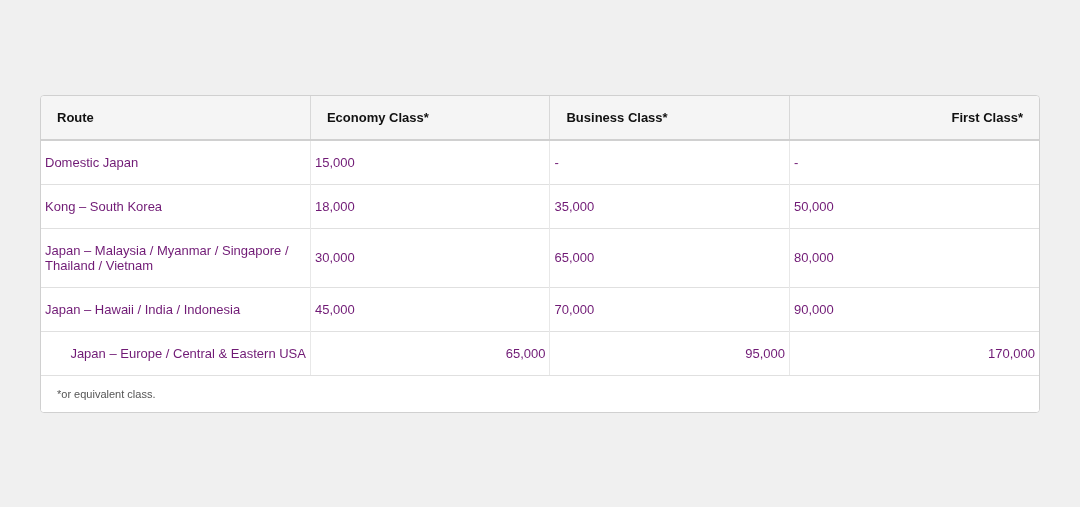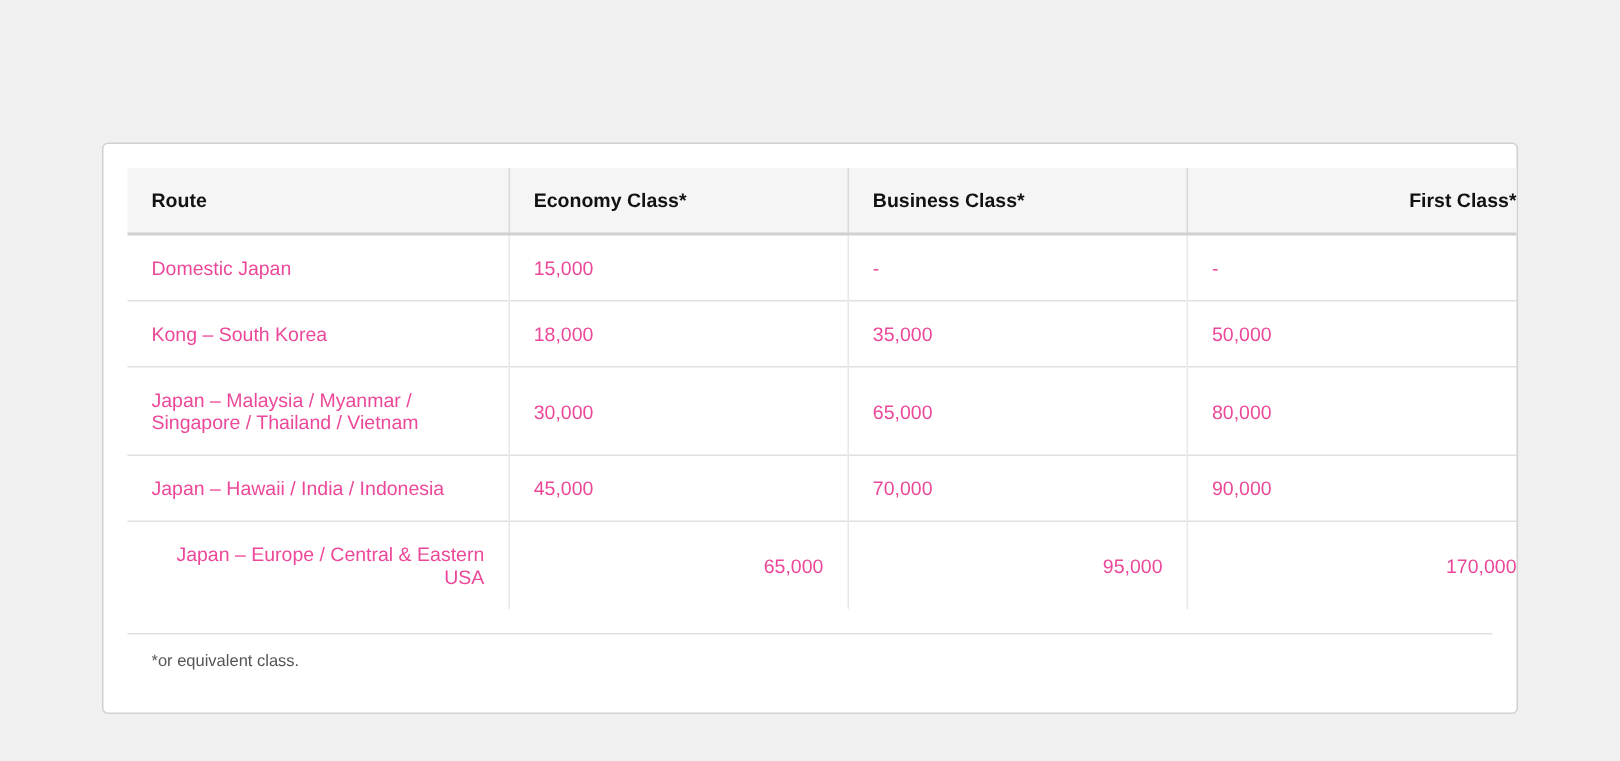--- a/index.html
+++ b/index.html
@@ -1,16 +1,16 @@
 <!DOCTYPE html>
 <html><head>
   <meta charset="utf-8">
   <style>
     * {
-      margin: 16px;
+      margin: 0;
       padding: 0;
       box-sizing: border-box;
     }
 
     body {
       background: #f0f0f0;
       font-family: Arial, Helvetica, sans-serif;
       font-size: 13px;
       display: flex;
       justify-content: center;
@@ -53,23 +53,23 @@
     tbody tr {
       border-bottom: 1px solid #e0e0e0;
     }
 
     tbody tr:last-child {
       border-bottom: none;
       text-align: right;
     }
 
     tbody td {
-      padding: 14px 16px;
+      padding: 14px 4px;
       vertical-align: middle;
-      color: #ec4899;
+      color: #701a75;
       font-size: 13px;
       border-right: 1px solid #e8e8e8;
     }
 
     tbody td:last-child {
       border-right: none;
     }
 
     .footer-note {
       padding: 12px 16px;

